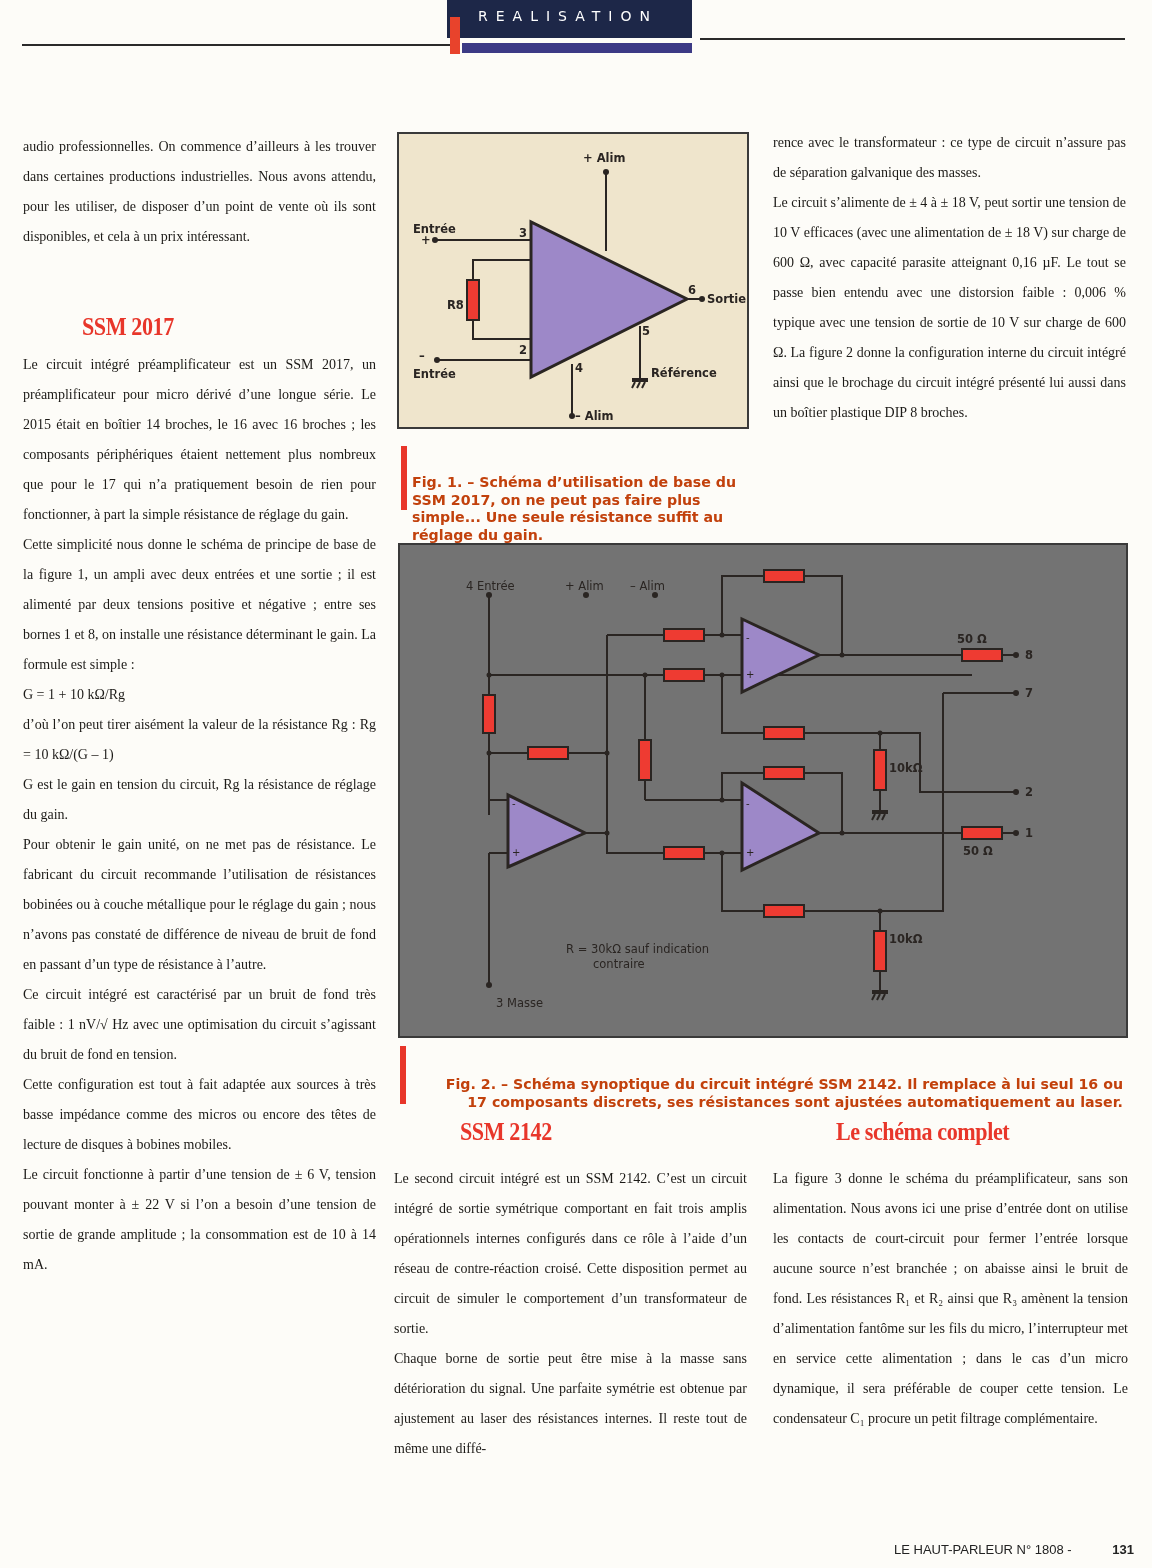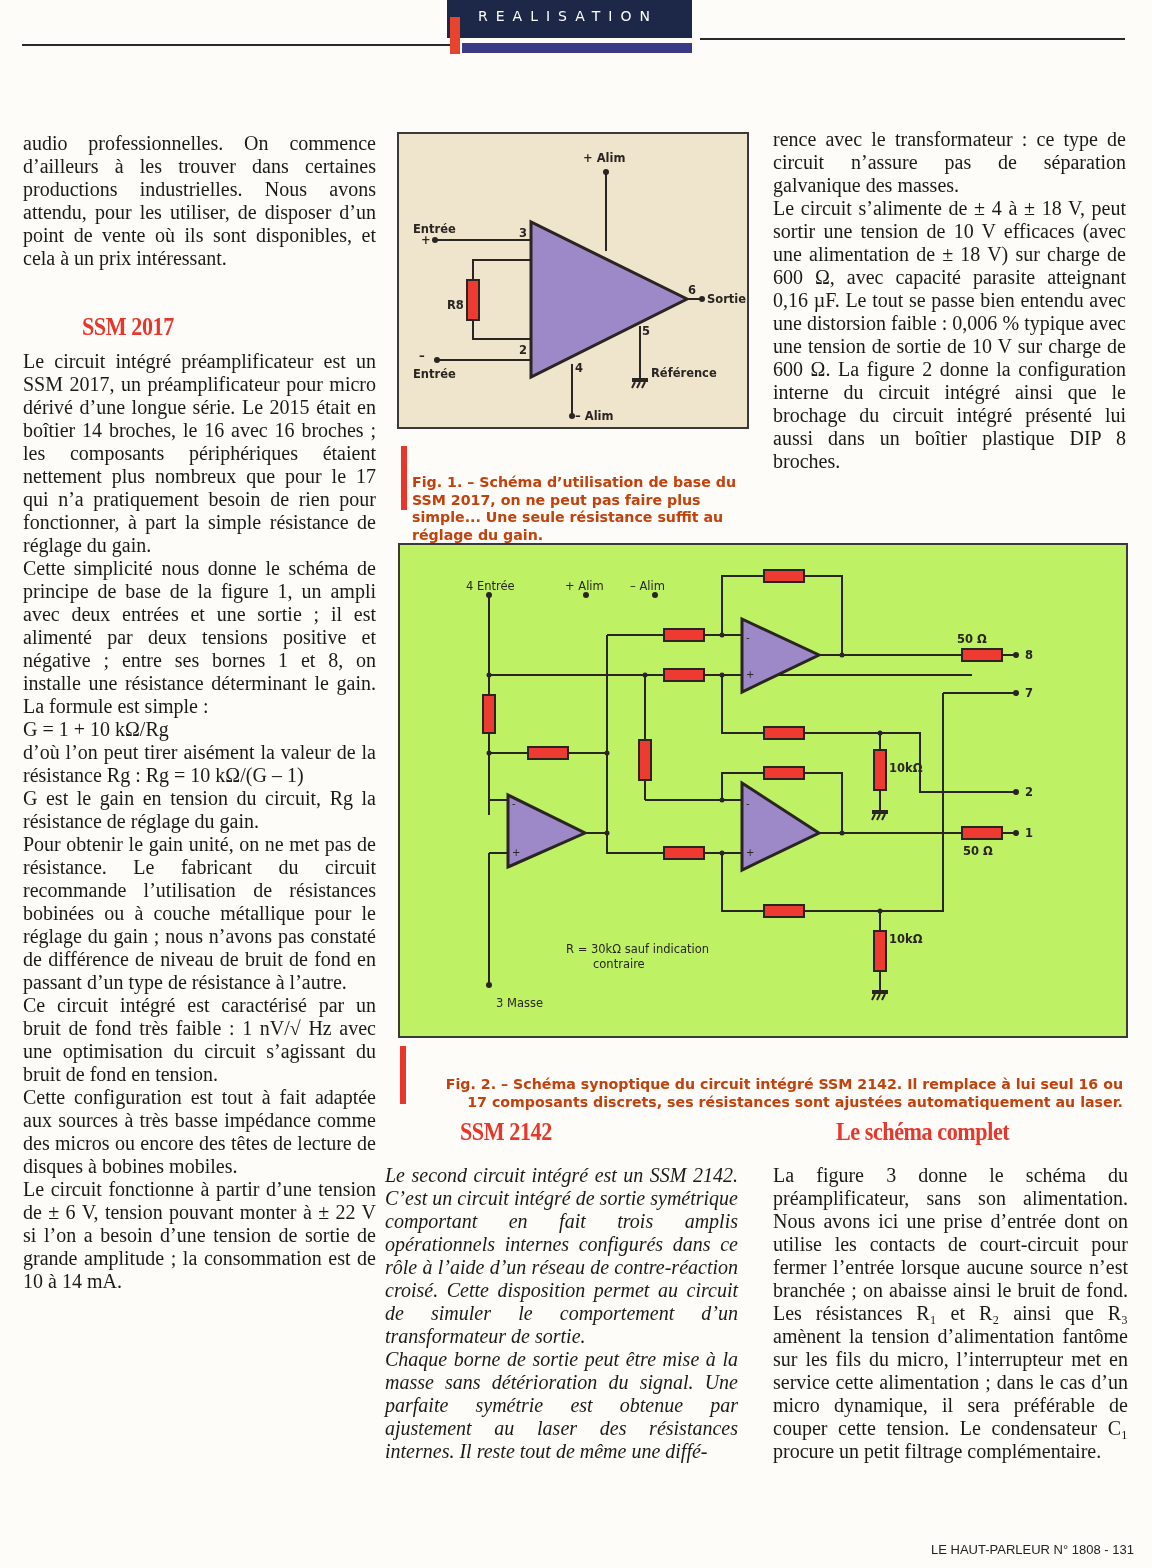--- a/index.html
+++ b/index.html
@@ -4,37 +4,37 @@
 <style>
   html, body { margin:0; padding:0; }
   body { width:1152px; height:1568px; background:#fdfcf8; position:relative; overflow:hidden; font-family:"Liberation Serif", serif; color:#1c1a17; }
   .rule-left { position:absolute; left:22px; top:44px; width:430px; height:2px; background:#2a2a2a; }
   .rule-right { position:absolute; left:700px; top:38px; width:425px; height:2px; background:#2a2a2a; }
   .hdr-box { position:absolute; left:447px; top:0; width:245px; height:38px; background:#1d2748; }
   .hdr-strip { position:absolute; left:462px; top:43px; width:230px; height:10px; background:#3c3a85; }
   .hdr-red { position:absolute; left:450px; top:17px; width:10px; height:37px; background:#e8432c; }
   .hdr-text { position:absolute; left:478px; top:8px; font-family:"DejaVu Sans", sans-serif; font-weight:normal; font-size:14px; letter-spacing:8px; color:#ffffff; }
 
-  .col { position:absolute; font-size:20px; line-height:23px; text-align:justify; }
+  .col { position:absolute; font-size:14px; line-height:30px; text-align:justify; }
   .col p { margin:0; text-align:justify; text-align-last:left; hyphens:manual; }
   .col1 { left:23px; top:132px; width:353px; }
   .col2 { left:773px; top:128px; width:353px; }
-  .col3 { left:385px; top:1164px; width:353px;font-style:italic; }
+  .col3 { left:394px; top:1164px; width:353px; }
   .col4 { left:773px; top:1164px; width:355px; }
   .col1b { left:23px; top:350px; width:353px; }
 
   .section-title { position:absolute; font-family:"Liberation Serif", serif; font-weight:bold; color:#e8362a; font-size:26px; transform:scaleX(0.85); transform-origin:left; letter-spacing:-0.5px; }
 
   .fig1 { position:absolute; left:397px; top:132px; width:352px; height:297px; background:#efe5cc; border:2px solid #3a3a3a; box-sizing:border-box; }
-  .fig2 { position:absolute; left:398px; top:543px; width:730px; height:495px; background:#bef264; border:2px solid #3a3a3a; box-sizing:border-box; }
+  .fig2 { position:absolute; left:398px; top:543px; width:730px; height:495px; background:#737373; border:2px solid #3a3a3a; box-sizing:border-box; }
   .caption { position:absolute; font-family:"DejaVu Sans", sans-serif; font-weight:bold; font-size:14.2px; line-height:17.5px; color:#c2410c;margin-top:31px; }
   .cap-bar { position:absolute; width:6px; background:#e8362a; }
 
   .footer { position:absolute; right:18px; top:1542px; font-family:"Liberation Sans", sans-serif; font-size:13px; color:#222; }
-  .footer b { font-weight:normal; }
+  .footer b { font-weight:bold;margin-left:37px; }
   svg text { font-family:"DejaVu Sans", sans-serif; }
 </style>
 </head>
 <body>
 
 <div class="rule-left"></div>
 <div class="rule-right"></div>
 <div class="hdr-box"></div>
 <div class="hdr-strip"></div>
 <div class="hdr-red"></div>

